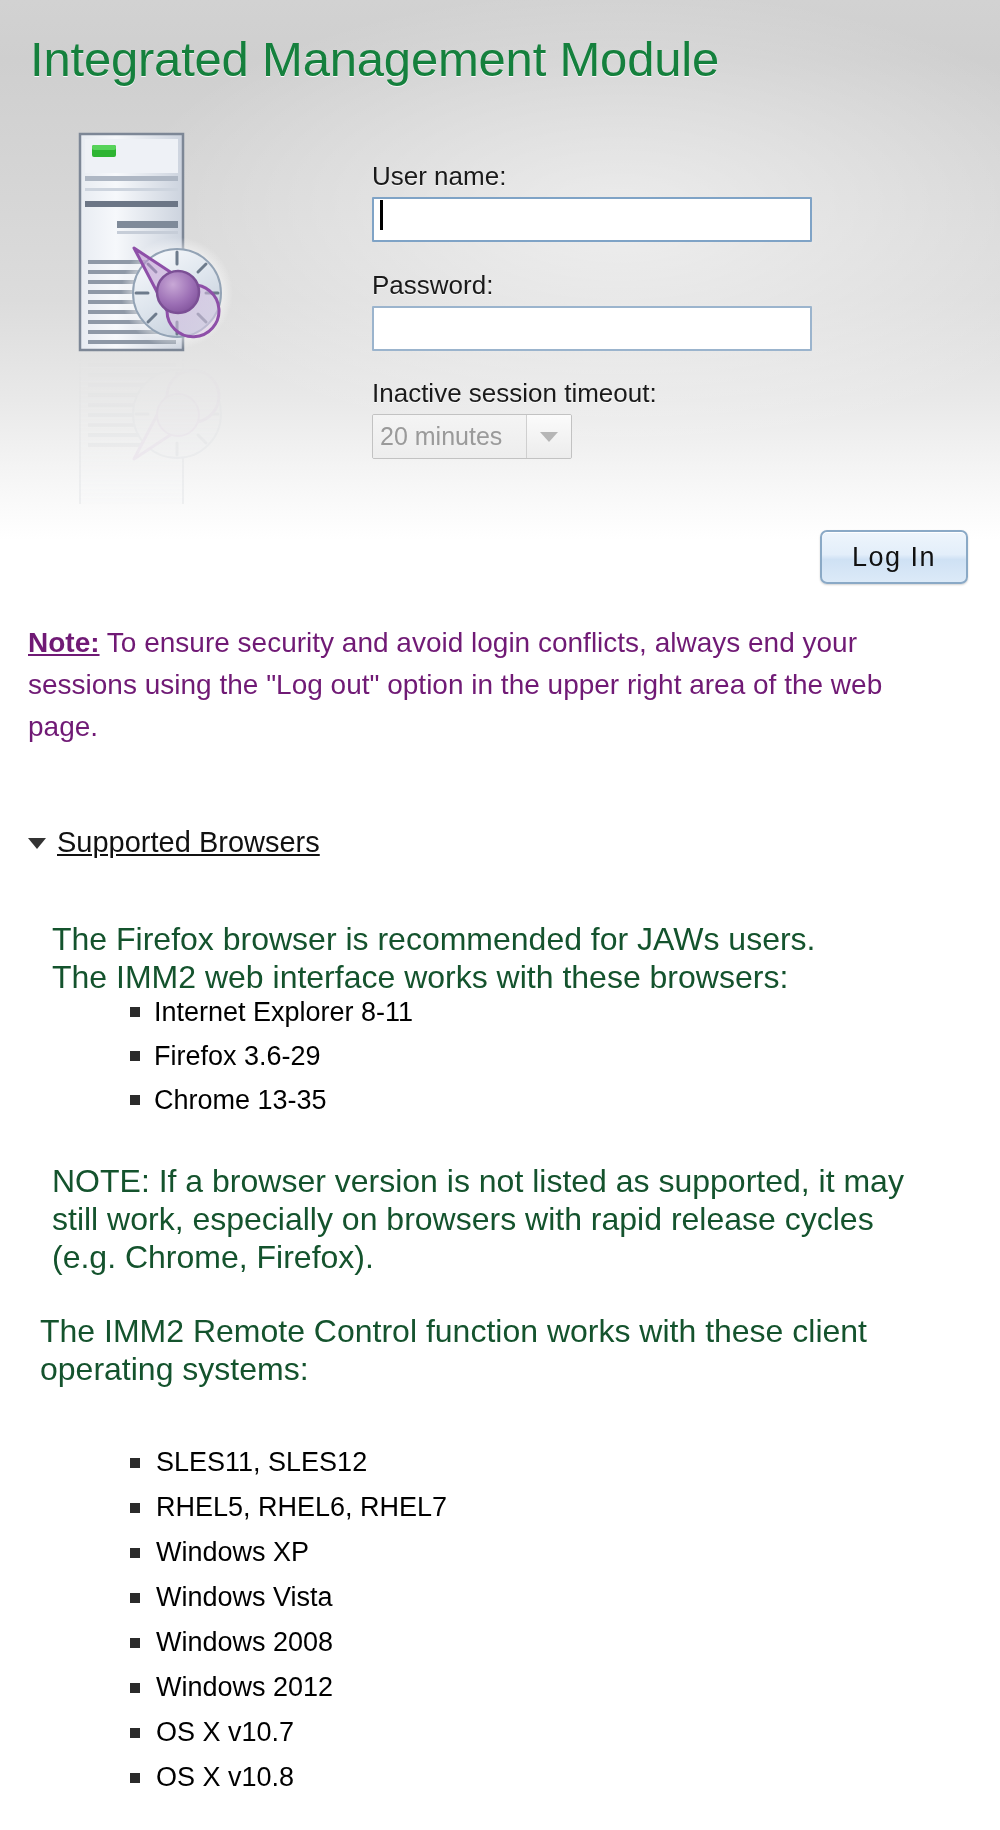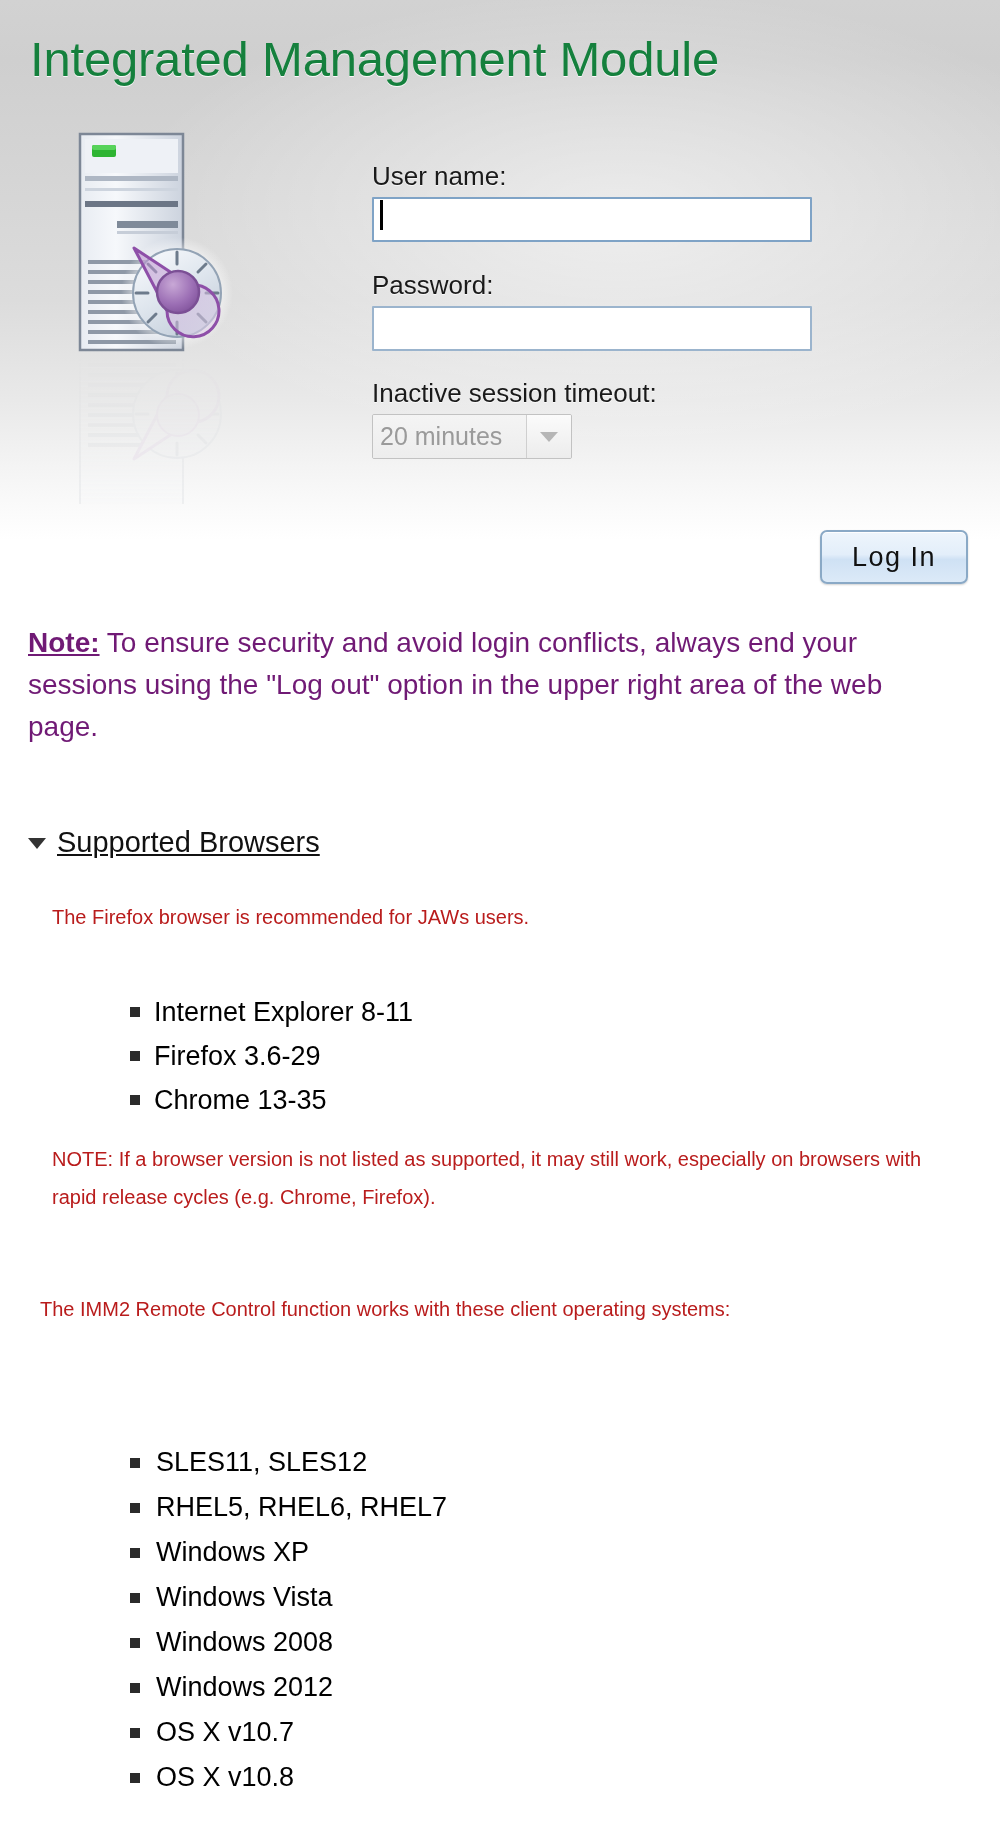--- a/index.html
+++ b/index.html
@@ -232,25 +232,26 @@
     line-height: 34px;
     color: #111111;
     text-decoration: underline;
     font-family: "Liberation Sans", sans-serif;
     white-space: nowrap;
   }
 
   
   .body-copy {
     position: absolute;
-    color: #b91c1c;
+    color: #14532d;
     font-family: "Liberation Sans Narrow", "Liberation Sans", sans-serif;
     font-stretch: condensed;
-    font-size: 20px;
+    font-size: 32px;
     line-height: 38px;
+    margin-top: 22px;
   }
   #browsers-intro { left: 52px; top: 898px; width: 900px; }
   #browsers-note  { left: 52px; top: 1140px; width: 890px; }
   #remotecontrol-intro { left: 40px; top: 1290px; width: 910px; }
 
   
   ul.bullets {
     list-style: none;
     margin: 12px;
     padding: 0;
@@ -439,20 +440,21 @@
 
 <div id="note-block"><span id="note-label">Note:</span><span>  To ensure security and avoid login conflicts, always end your sessions using the "Log out" option in the upper right area of the web page.</span></div>
 
 <div id="supported-browsers-row">
   <span id="disclosure-triangle"></span>
   <span id="supported-browsers-link">Supported Browsers</span>
 </div>
 
 <div class="body-copy" id="browsers-intro">
   <div>The Firefox browser is recommended for JAWs users.</div>
+  <div>The IMM2 web interface works with these browsers:</div>
 </div>
 
 <ul class="bullets" id="browsers-list">
   <li>Internet Explorer 8-11</li>
   <li>Firefox 3.6-29</li>
   <li>Chrome 13-35</li>
 </ul>
 
 <div class="body-copy" id="browsers-note">NOTE: If a browser version is not listed as supported, it may still work, especially on browsers with rapid release cycles (e.g. Chrome, Firefox).</div>
 

